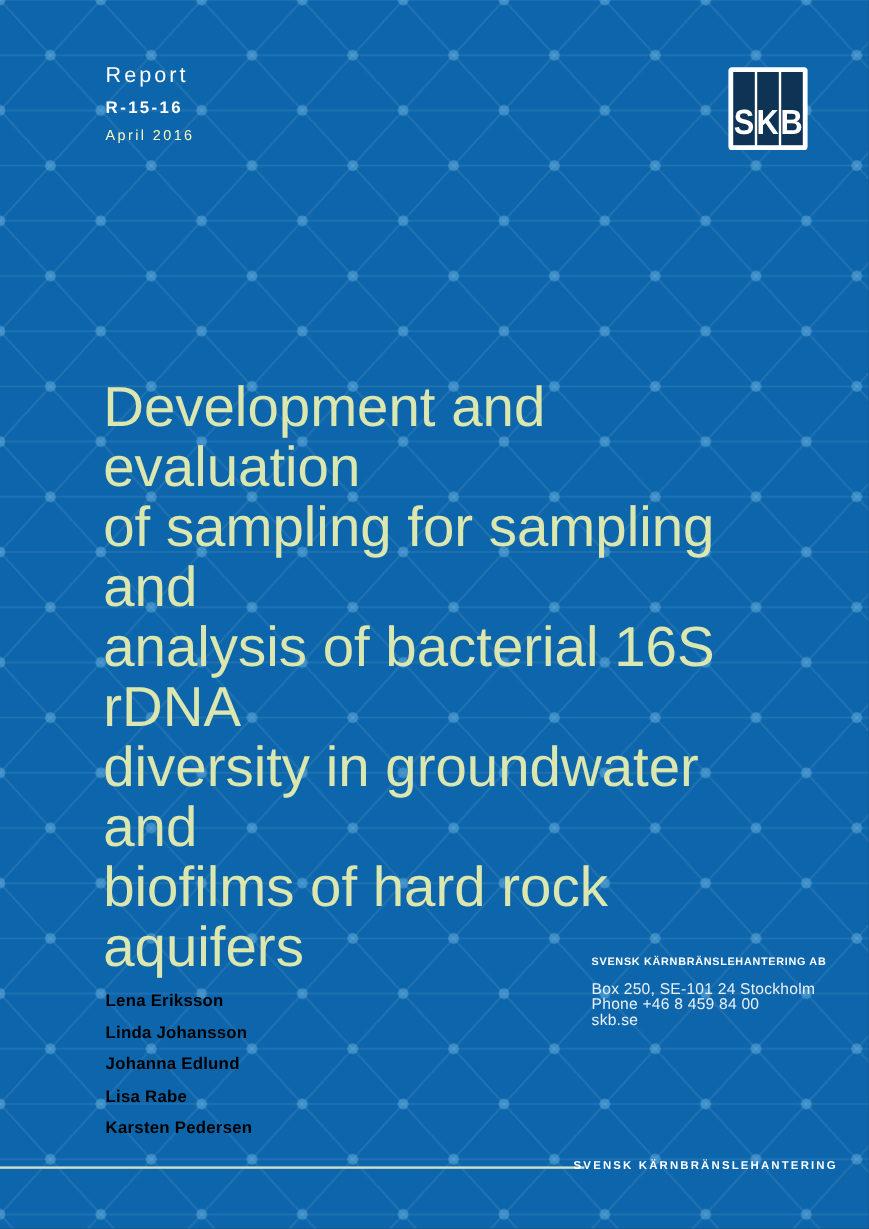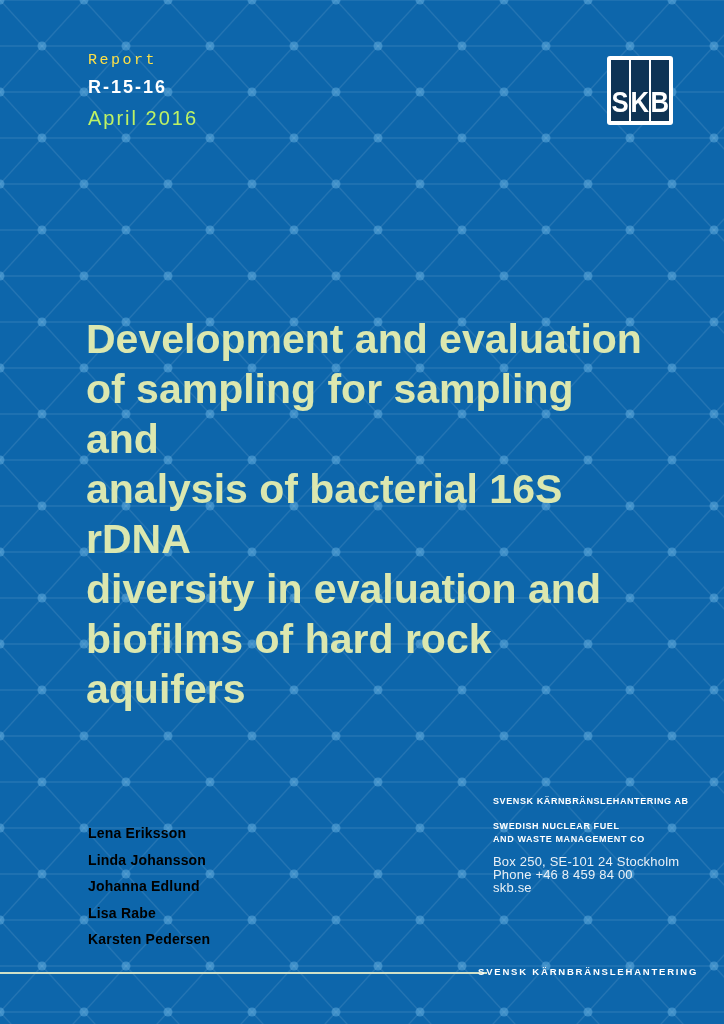--- a/index.html
+++ b/index.html
@@ -10,27 +10,27 @@
     overflow:hidden;
     font-family:"Liberation Sans", sans-serif;
     -webkit-font-smoothing:antialiased;
   }
   .bg{position:absolute;left:0;top:0;z-index:0;display:block;}
   .layer{position:absolute;z-index:1;}
 
   
   .report-block{left:88px;top:52px;}
   .report-label{
-    font-size:15px;letter-spacing:2.5px;color:#fde047;font-weight:400;font-family:Liberation Mono, monospace;
+    font-size:18px;letter-spacing:2.5px;color:#ffffff;font-weight:400;
   }
   .report-number{
-    margin-top:8px;font-size:18px;letter-spacing:2px;color:#ffffff;font-weight:700;
+    margin-top:8px;font-size:14px;letter-spacing:2px;color:#ffffff;font-weight:700;
   }
   .report-date{
-    margin-top:9px;font-size:20px;letter-spacing:2px;color:#bef264;font-weight:400;
+    margin-top:9px;font-size:12px;letter-spacing:2px;color:#fef9c3;font-weight:400;
   }
 
   
   .logo{
     left:607px;top:56px;width:66px;height:69px;
     background:#ffffff;border-radius:3px;
     box-sizing:border-box;padding:4px;
     display:flex;gap:2px;
   }
   .logo-bar{
@@ -39,21 +39,21 @@
     overflow:hidden;
   }
   .logo-bar span{
     color:#ffffff;font-weight:700;font-size:27px;line-height:1;
     margin-bottom:5px;transform:scale(0.95,1.08);
   }
 
   
   .title{
     left:86px;top:314px;width:570px;
-    font-size:41px;line-height:50px;font-weight:700;
+    font-size:47px;line-height:50px;font-weight:400;
     color:#dbe7af;
   }
 
   
   .authors{left:88px;top:820px;}
   .author{
     font-size:14px;line-height:26.5px;font-weight:700;color:#000000;
     letter-spacing:0.2px;
   }
 
@@ -120,38 +120,34 @@
     </div>
     <div class="logo-bar">
       <span>B</span>
     </div>
   </div>
 
   <div class="layer title">
     <div>Development and evaluation</div>
     <div>of sampling for sampling and</div>
     <div>analysis of bacterial 16S rDNA</div>
-    <div>diversity in evaluation and</div>
+    <div>diversity in groundwater and</div>
     <div>biofilms of hard rock aquifers</div>
   </div>
 
   <div class="layer authors">
     <div class="author">Lena Eriksson</div>
     <div class="author">Linda Johansson</div>
     <div class="author">Johanna Edlund</div>
     <div class="author">Lisa Rabe</div>
     <div class="author">Karsten Pedersen</div>
   </div>
 
   <div class="layer publisher">
     <div class="pub-company">SVENSK KÄRNBRÄNSLEHANTERING AB</div>
-    <div class="pub-en">
-      <div>SWEDISH NUCLEAR FUEL</div>
-      <div>AND WASTE MANAGEMENT CO</div>
-    </div>
     <div class="pub-contact">
       <div>Box 250, SE-101 24 Stockholm</div>
       <div>Phone +46 8 459 84 00</div>
       <div>skb.se</div>
     </div>
   </div>
 
   <div class="layer footer-rule"></div>
   <div class="layer footer-text">SVENSK KÄRNBRÄNSLEHANTERING</div>
 

